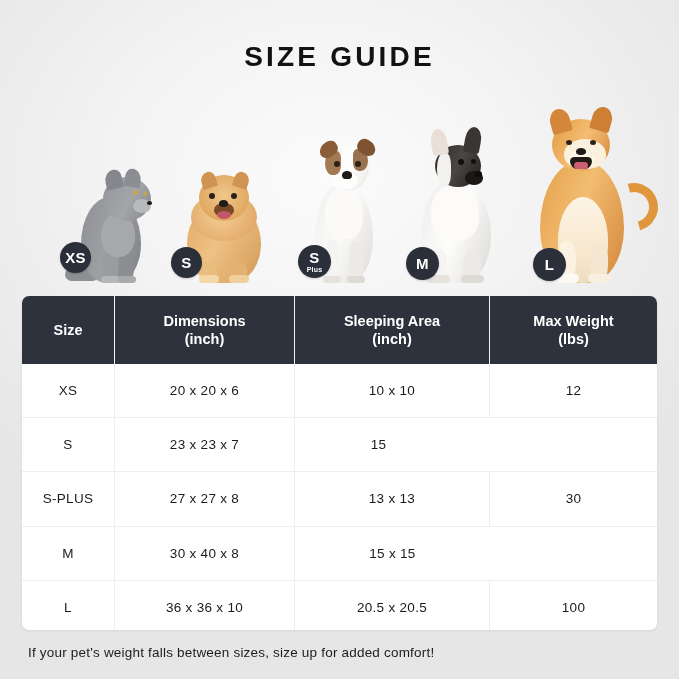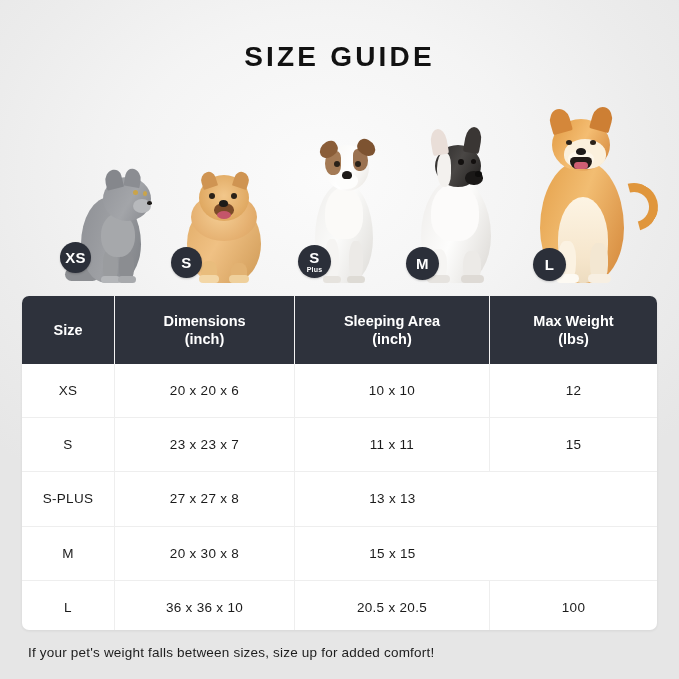--- a/index.html
+++ b/index.html
@@ -272,33 +272,33 @@
       <div class="trow">
         <div class="cell c0">XS</div>
         <div class="cell c1">20 x 20 x 6</div>
         <div class="cell c2">10 x 10</div>
         <div class="cell c3">12</div>
       </div>
 
       <div class="trow">
         <div class="cell c0">S</div>
         <div class="cell c1">23 x 23 x 7</div>
-        <div class="cell c2">11 x 11</div>
         <div class="cell c3">15</div>
       </div>
 
       <div class="trow">
         <div class="cell c0">S-PLUS</div>
         <div class="cell c1">27 x 27 x 8</div>
         <div class="cell c2">13 x 13</div>
+        <div class="cell c3">30</div>
       </div>
 
       <div class="trow">
         <div class="cell c0">M</div>
-        <div class="cell c1">20 x 30 x 8</div>
+        <div class="cell c1">30 x 40 x 8</div>
         <div class="cell c2">15 x 15</div>
       </div>
 
       <div class="trow">
         <div class="cell c0">L</div>
         <div class="cell c1">36 x 36 x 10</div>
         <div class="cell c2">20.5 x 20.5</div>
         <div class="cell c3">100</div>
       </div>
 

